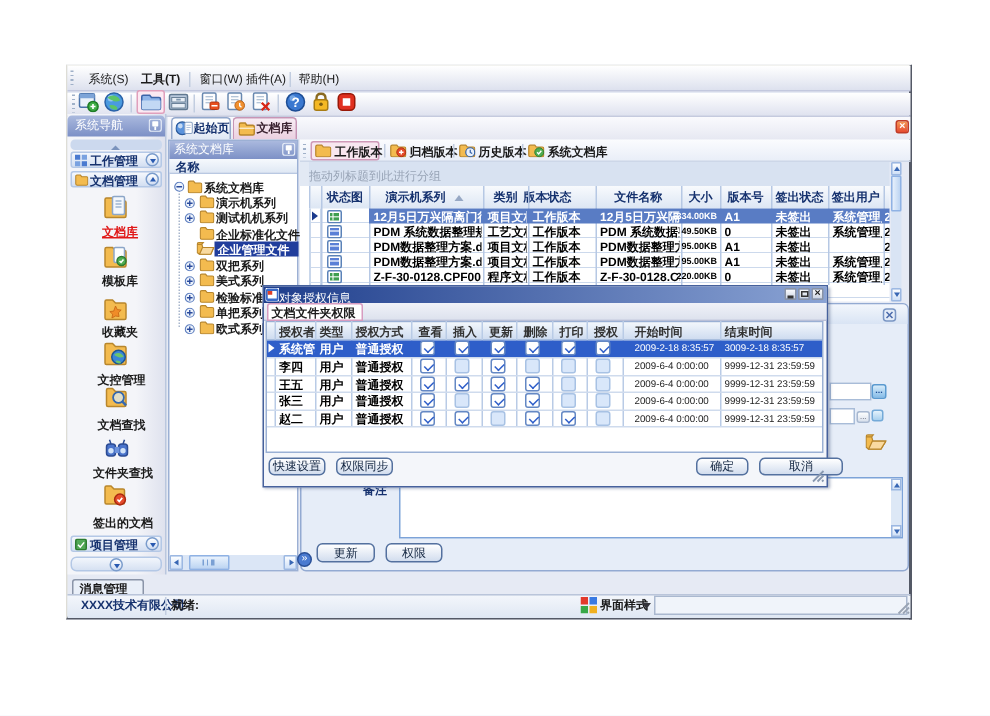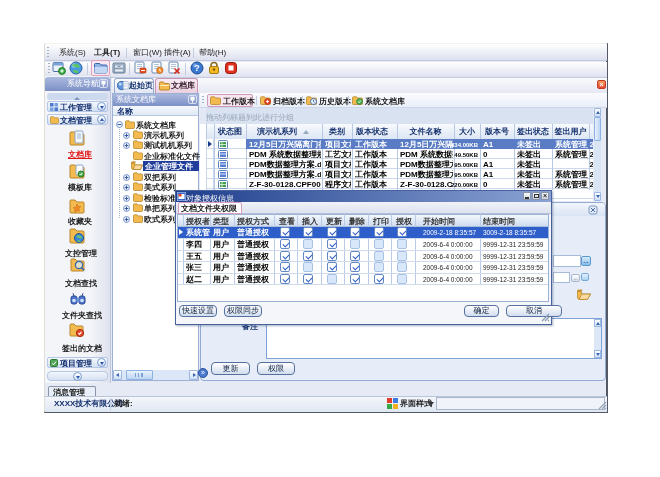--- a/index.html
+++ b/index.html
@@ -105,21 +105,21 @@
 <div class="a txt navy" style="left:129px;top:81px">起始页</div>
 <div class="a" style="left:155px;top:78px;width:43px;height:15px;background:linear-gradient(#f8ecf4,#ead0e0);border:1px solid #c795b5;border-bottom:none;border-radius:3px 3px 0 0"></div>
 <svg class="a" style="left:159px;top:81px" width="11" height="10" viewBox="0 0 11 10">
       <path d="M.5 2.2 L.5 8 Q.5 9 1.5 9 L9.5 9 Q10.5 9 10.5 8 L10.5 3.5 Q10.5 2.5 9.5 2.5 L5.5 2.5 L4.5 1 L1.5 1 Q.5 1 .5 2 Z" fill="#f3bb4f" stroke="#b8862c"></path>
       <path d="M.5 4.5h10" stroke="#fff" stroke-width=".8" opacity=".8"></path>
     </svg>
 <div class="a txt" style="left:171px;top:81px;color:#3a2230">文档库</div>
 <div class="a" style="left:597px;top:80px;width:9px;height:9px;border-radius:2px;background:linear-gradient(#f59a55,#e64a30);border:1px solid #c03c28;color:#fff;font-size:7px;line-height:7px;text-align:center;font-weight:bold">×</div>
 
 <div class="a" style="left:45px;top:76px;width:66px;height:307px;background:linear-gradient(90deg,#f4f5f9 70%,#dfe2ee);border-right:1px solid #bac7de"></div>
-<div class="a hdr-blue" style="left:45px;top:77px;width:65px;height:14px;border-radius:3px 3px 0 0;font-size:8px;line-height:14px;padding-left:22px">系统导航</div>
+<div class="a hdr-blue" style="left:45px;top:77px;width:65px;height:14px;border-radius:3px 3px 0 0;font-size:8px;line-height:14px;padding-left:5px">系统导航</div>
 <svg class="a" style="left:99px;top:79px" width="9" height="9" viewBox="0 0 9 9">
       <rect x="0.5" y="0.5" width="8" height="8" rx="1.5" fill="none" stroke="#e8eef8" stroke-width=".8"></rect>
       <rect x="2.5" y="1.8" width="4" height="3.6" rx=".5" fill="#fff"></rect>
       <path d="M4.5 5.4v2.2" stroke="#fff" stroke-width="1.2"></path>
     </svg>
 <div class="a" style="left:47px;top:93px;width:61px;height:7px;background:#ccd9ee;border-radius:3px"></div>
 <div class="a" style="left:74px;top:97px;width:0;height:0;border-bottom:3px solid #7a93bc;border-left:3px solid transparent;border-right:3px solid transparent"></div>
 <div class="a grp" style="left:47px;top:101px;width:61px;height:11px"></div>
 <svg class="a" style="left:50px;top:103px" width="8" height="8" viewBox="0 0 8 8">
       <rect x="0" y="0" width="3.5" height="3.5" fill="#4a7ad0"></rect>
@@ -324,21 +324,21 @@
 <div class="a" style="left:206px;top:112px;color:#98a4b6;font-size:8px;white-space:nowrap">拖动列标题到此进行分组</div>
 
 <div class="a" style="left:200px;top:124px;width:393px;height:77px;background:#fff"></div>
 <div class="a" style="left:200px;top:108px;width:6px;height:16px;background:#e2e9f4"></div>
 
 <div class="a" style="left:206px;top:124px;width:387px;height:15px;background:linear-gradient(#f8fafd,#dce6f4);border-left:1px solid #b6c8e4"></div>
 <div class="a cell navy" style="left:214px;top:127px;width:32px;text-align:center">状态图</div>
 <div class="a cell navy" style="left:246px;top:127px;width:62px;text-align:center">演示机系列</div>
 <div class="a" style="left:303px;top:130px;width:0;height:0;border-left:3px solid transparent;border-right:3px solid transparent;border-bottom:4px solid #97a8c4"></div>
 <div class="a cell navy" style="left:322px;top:127px;width:30px;text-align:center">类别</div>
-<div class="a cell navy" style="left:356px;top:127px;width:45px;text-align:left">版本状态</div>
+<div class="a cell navy" style="left:336px;top:127px;width:45px;text-align:right">版本状态</div>
 <div class="a cell navy" style="left:397px;top:127px;width:57px;text-align:center">文件名称</div>
 <div class="a cell navy" style="left:454px;top:127px;width:26px;text-align:center">大小</div>
 <div class="a cell navy" style="left:480px;top:127px;width:34px;text-align:center">版本号</div>
 <div class="a cell navy" style="left:514px;top:127px;width:38px;text-align:center">签出状态</div>
 <div class="a cell navy" style="left:552px;top:127px;width:37px;text-align:center">签出用户</div>
 
 <div class="a" style="left:206px;top:139px;width:387px;height:62px;background:
  repeating-linear-gradient(180deg,transparent 0,transparent 9px,#ccd9ec 9px,#ccd9ec 10px)"></div>
 <div class="a" style="left:206px;top:139px;width:376px;height:62px;background:
  linear-gradient(90deg,#c9d7eb 1px,transparent 1px) 0 0/100% 100%,

